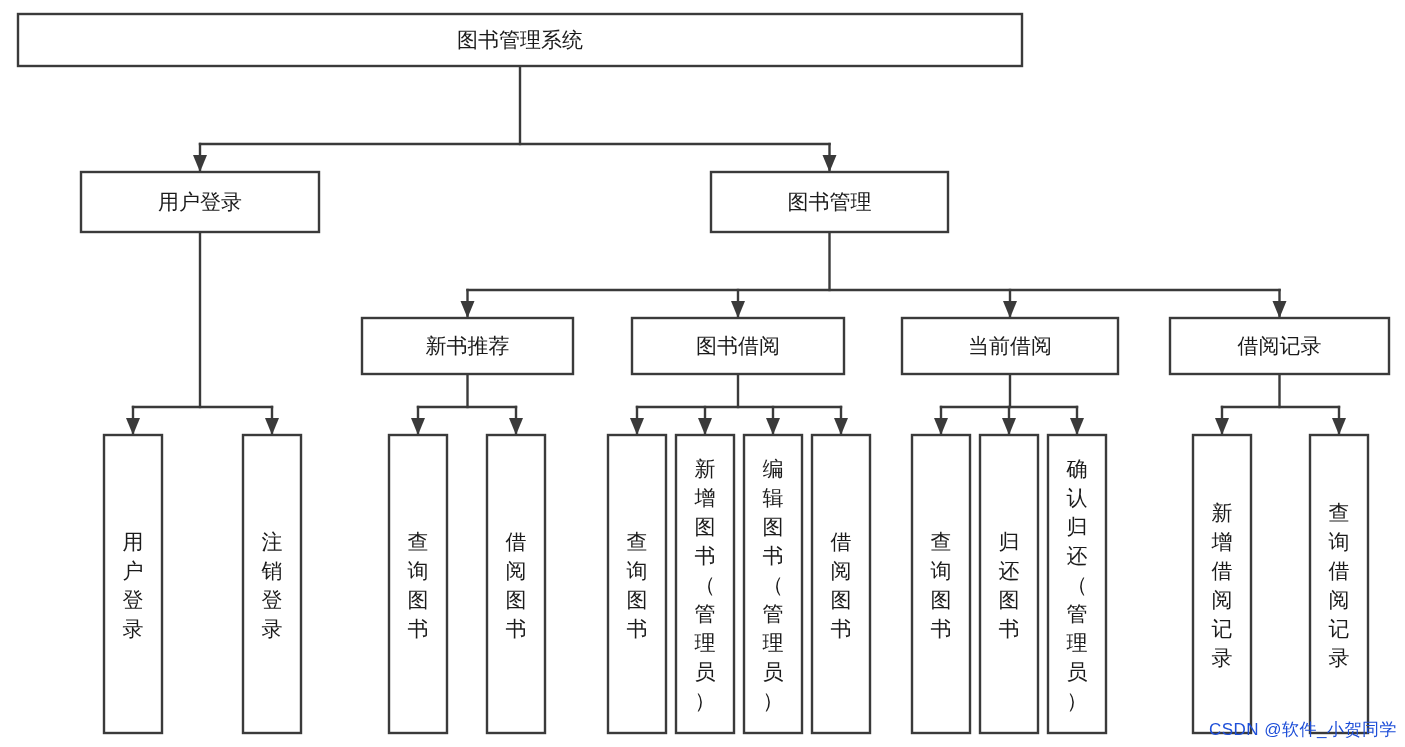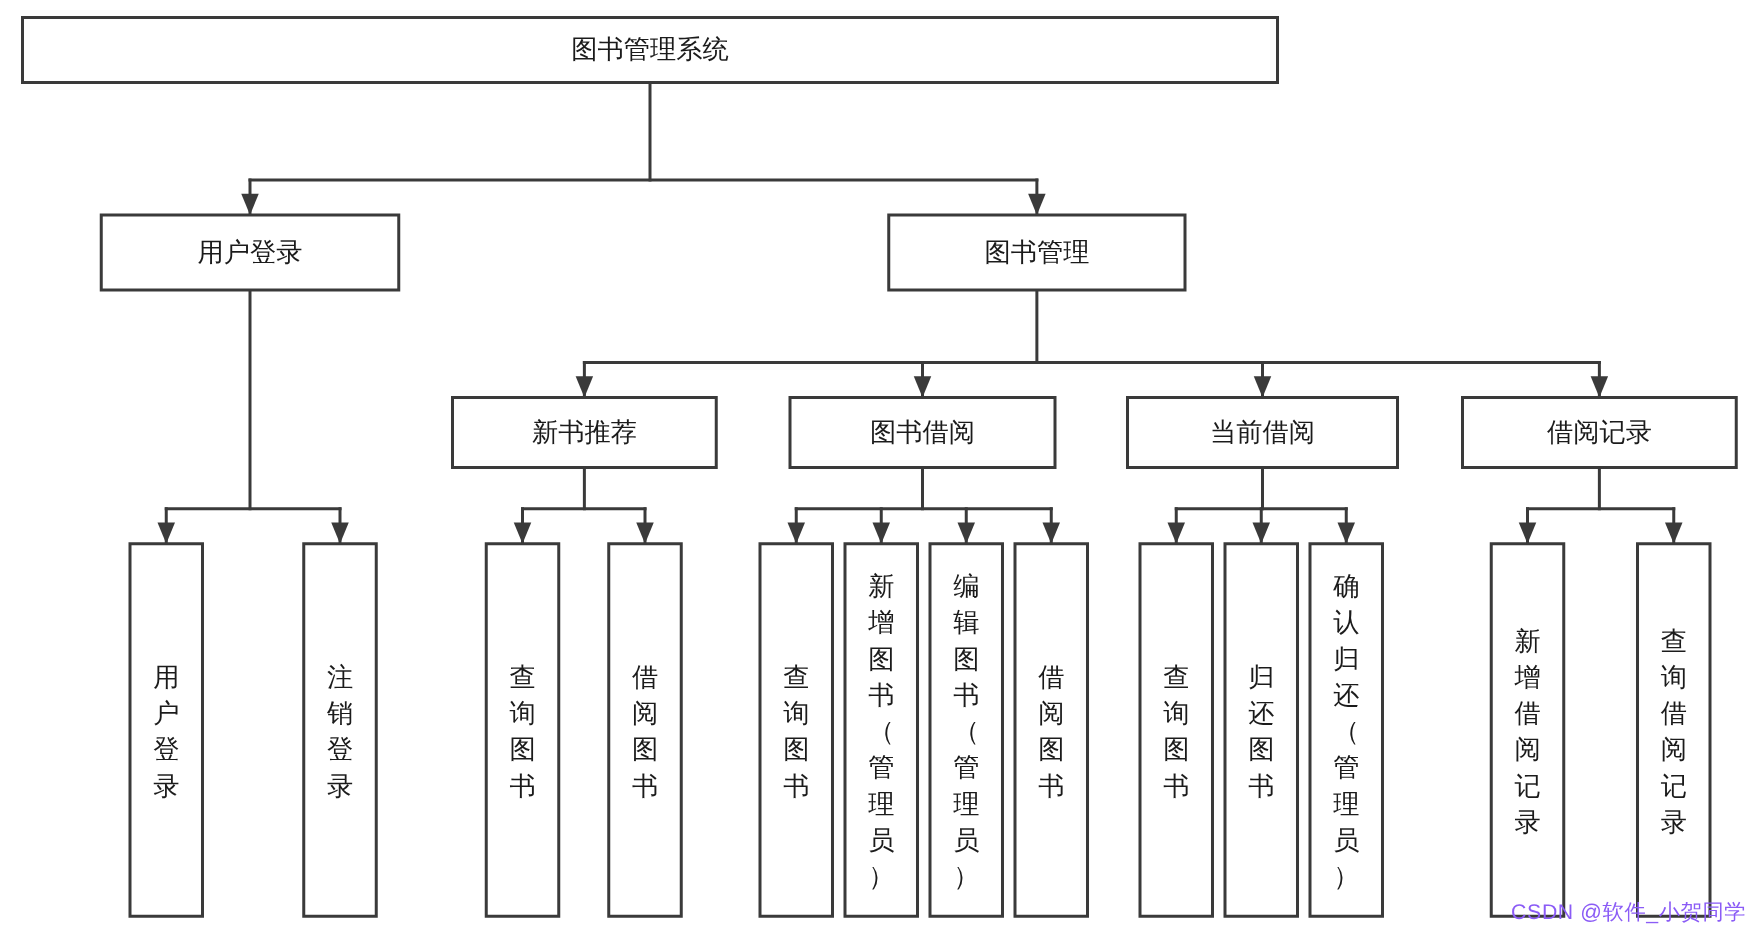--- a/index.html
+++ b/index.html
@@ -48,21 +48,21 @@
     font-family: "Liberation Sans", "DejaVu Sans", sans-serif;
     font-size: 21px;
     text-anchor: middle;
   }
   .watermark {
     position: absolute;
     right: 8px;
     bottom: 6px;
     font-family: "Liberation Sans", "DejaVu Sans", sans-serif;
     font-size: 17px;
-    color: #8b5cf6;
+    color: #1d4ed8;
     letter-spacing: 0.5px;
     white-space: nowrap;
     pointer-events: none;
   }
 </style>
 </head>
 <body>
 
 <svg id="diagram-root" viewBox="0 0 1405 747" width="1405" height="747">
   <g id="edges-layer">

